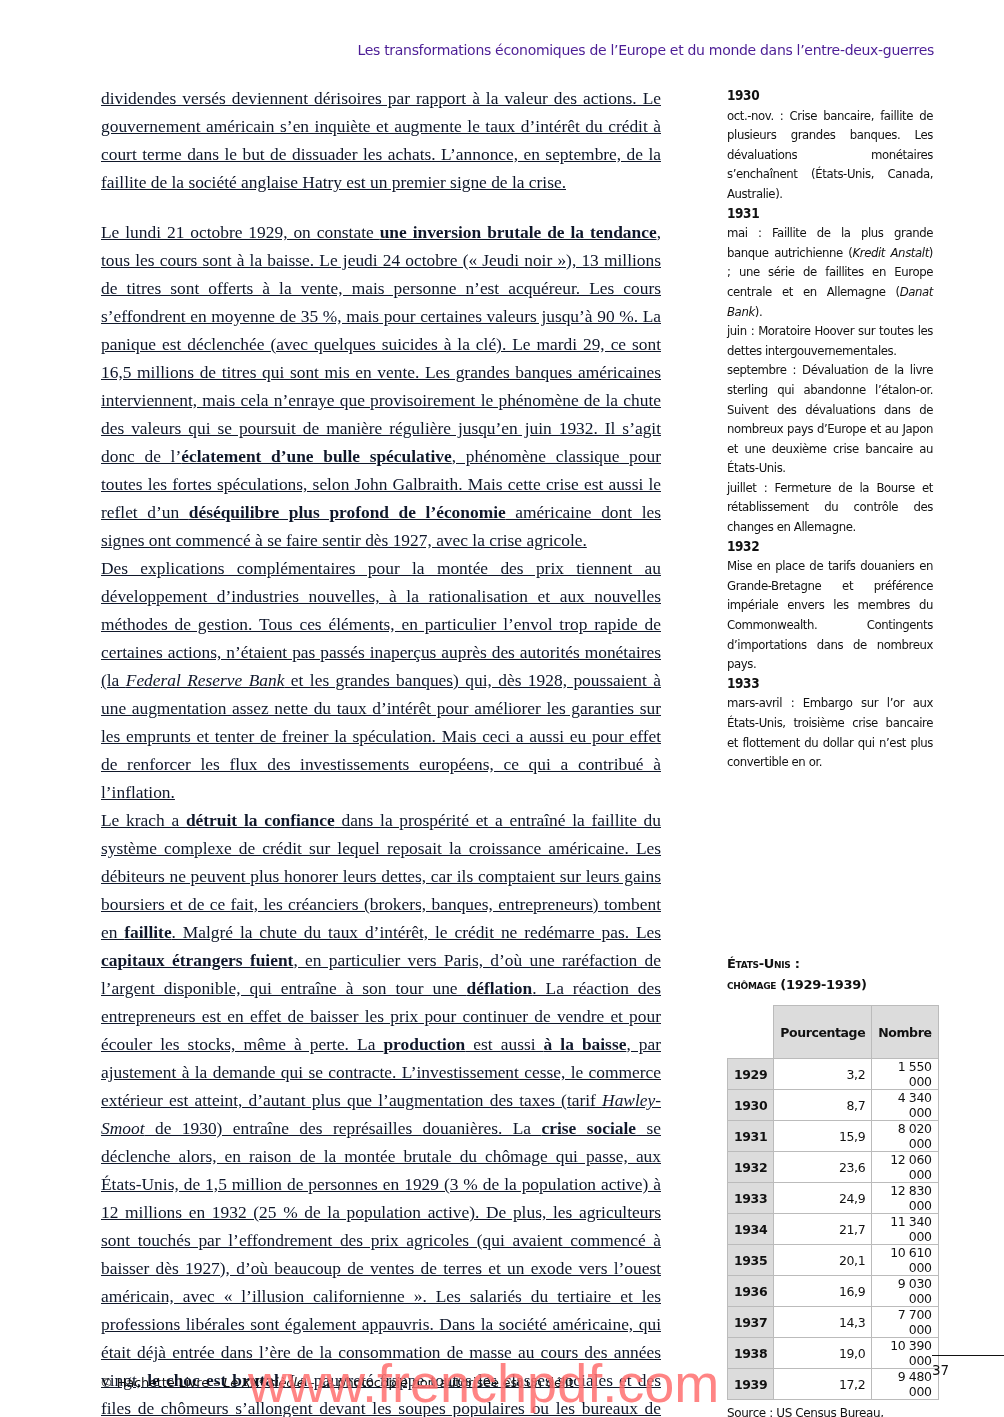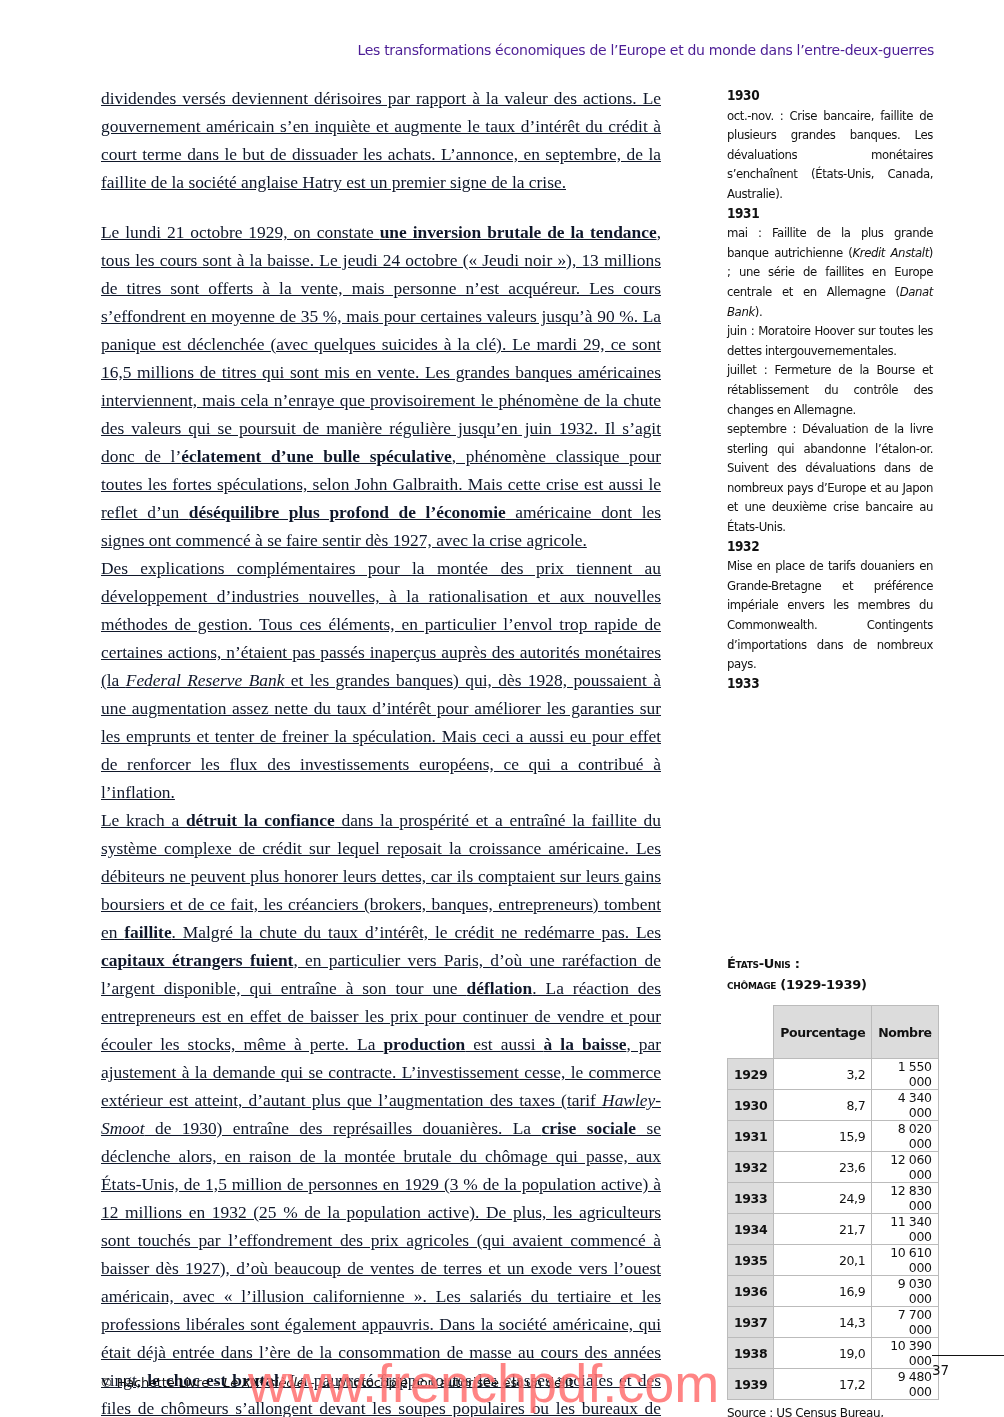--- a/index.html
+++ b/index.html
@@ -46,25 +46,26 @@
   <p><span>Des explications complémentaires pour la montée des prix tiennent au développement d’industries nouvelles, à la rationalisation et aux nouvelles méthodes de gestion. Tous ces éléments, en particulier l’envol trop rapide de certaines actions, n’étaient pas passés inaperçus auprès des autorités monétaires (la </span><i>Federal Reserve Bank</i><span> et les grandes banques) qui, dès 1928, poussaient à une augmentation assez nette du taux d’intérêt pour améliorer les garanties sur les emprunts et tenter de freiner la spéculation. Mais ceci a aussi eu pour effet de renforcer les flux des investissements européens, ce qui a contribué à l’inflation.</span></p>
   <p><span>Le krach a </span><b>détruit la confiance</b><span> dans la prospérité et a entraîné la faillite du système complexe de crédit sur lequel reposait la croissance américaine. Les débiteurs ne peuvent plus honorer leurs dettes, car ils comptaient sur leurs gains boursiers et de ce fait, les créanciers (brokers, banques, entrepreneurs) tombent en </span><b>faillite</b><span>. Malgré la chute du taux d’intérêt, le crédit ne redémarre pas. Les </span><b>capitaux étrangers fuient</b><span>, en particulier vers Paris, d’où une raréfaction de l’argent disponible, qui entraîne à son tour une </span><b>déflation</b><span>. La réaction des entrepreneurs est en effet de baisser les prix pour continuer de vendre et pour écouler les stocks, même à perte. La </span><b>production</b><span> est aussi </span><b>à la baisse</b><span>, par ajustement à la demande qui se contracte. L’investissement cesse, le commerce extérieur est atteint, d’autant plus que l’augmentation des taxes (tarif </span><i>Hawley-Smoot</i><span> de 1930) entraîne des représailles douanières. La </span><b>crise sociale</b><span> se déclenche alors, en raison de la montée brutale du chômage qui passe, aux États-Unis, de 1,5 million de personnes en 1929 (3 % de la population active) à 12 millions en 1932 (25 % de la population active). De plus, les agriculteurs sont touchés par l’effondrement des prix agricoles (qui avaient commencé à baisser dès 1927), d’où beaucoup de ventes de terres et un exode vers l’ouest américain, avec « l’illusion californienne ». Les salariés du tertiaire et les professions libérales sont également appauvris. Dans la société américaine, qui était déjà entrée dans l’ère de la consommation de masse au cours des années vingt, </span><b>le choc est brutal</b><span>. La pauvreté frappe toutes les classes sociales et des files de chômeurs s’allongent devant les soupes populaires ou les bureaux de bienfaisance.</span></p>
 </div>
 
 <div class="side">
   <p class="yr">1930</p>
   <p>oct.-nov. : Crise bancaire, faillite de plusieurs grandes banques. Les dévaluations monétaires s’enchaînent (États-Unis, Canada, Australie).</p>
   <p class="yr">1931</p>
   <p><span>mai : Faillite de la plus grande banque autrichienne (</span><i>Kredit Anstalt</i><span>) ; une série de faillites en Europe centrale et en Allemagne (</span><i>Danat Bank</i><span>).</span></p>
   <p>juin : Moratoire Hoover sur toutes les dettes intergouvernementales.</p>
+  <p>septembre : Dévaluation de la livre sterling qui abandonne l’étalon-or. Suivent des dévaluations dans de nombreux pays d’Europe et au Japon et une deuxième crise bancaire au États-Unis.</p>
   <p>juillet : Fermeture de la Bourse et rétablissement du contrôle des changes en Allemagne.</p>
-  <p>septembre : Dévaluation de la livre sterling qui abandonne l’étalon-or. Suivent des dévaluations dans de nombreux pays d’Europe et au Japon et une deuxième crise bancaire au États-Unis.</p>
   <p class="yr">1932</p>
   <p>Mise en place de tarifs douaniers en Grande-Bretagne et préférence impériale envers les membres du Commonwealth. Contingents d’importations dans de nombreux pays.</p>
   <p class="yr">1933</p>
+  <p>mars-avril : Embargo sur l’or aux États-Unis, troisième crise bancaire et flottement du dollar qui n’est plus convertible en or.</p>
 </div>
 
 <div class="tbl-wrap">
   <div class="tbl-title">États-Unis :</div>
   <div class="tbl-title">chômage (1929-1939)</div>
   <table>
     <thead>
       <tr>
         <th class="blank"></th>
         <th>Pourcentage</th>

